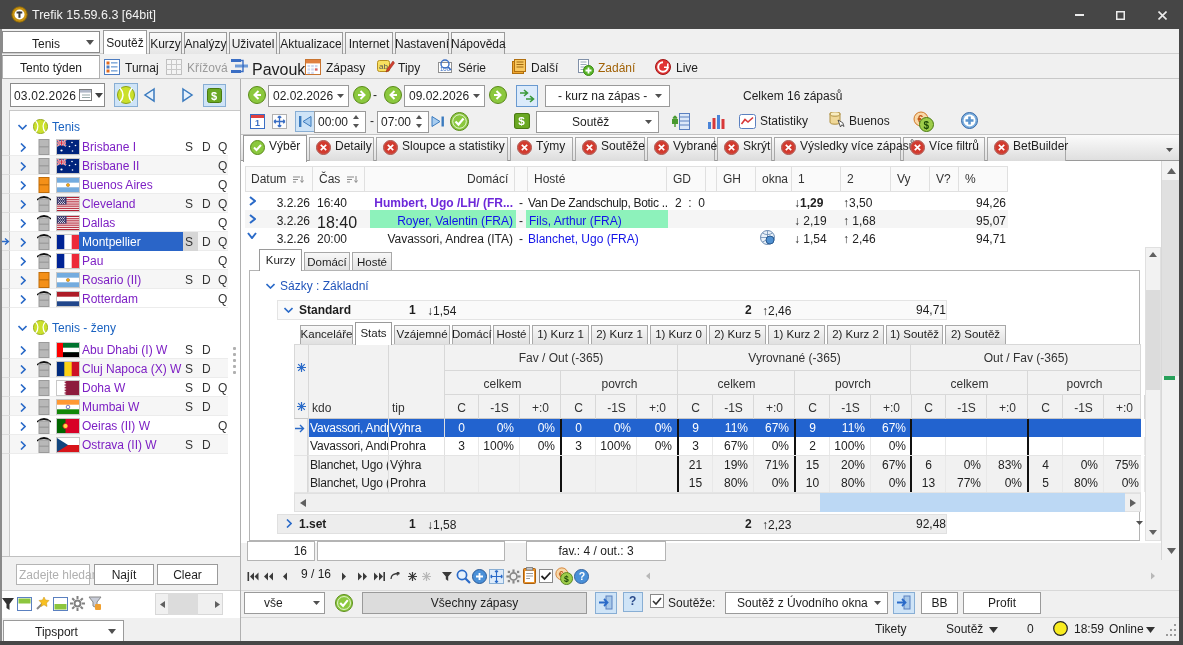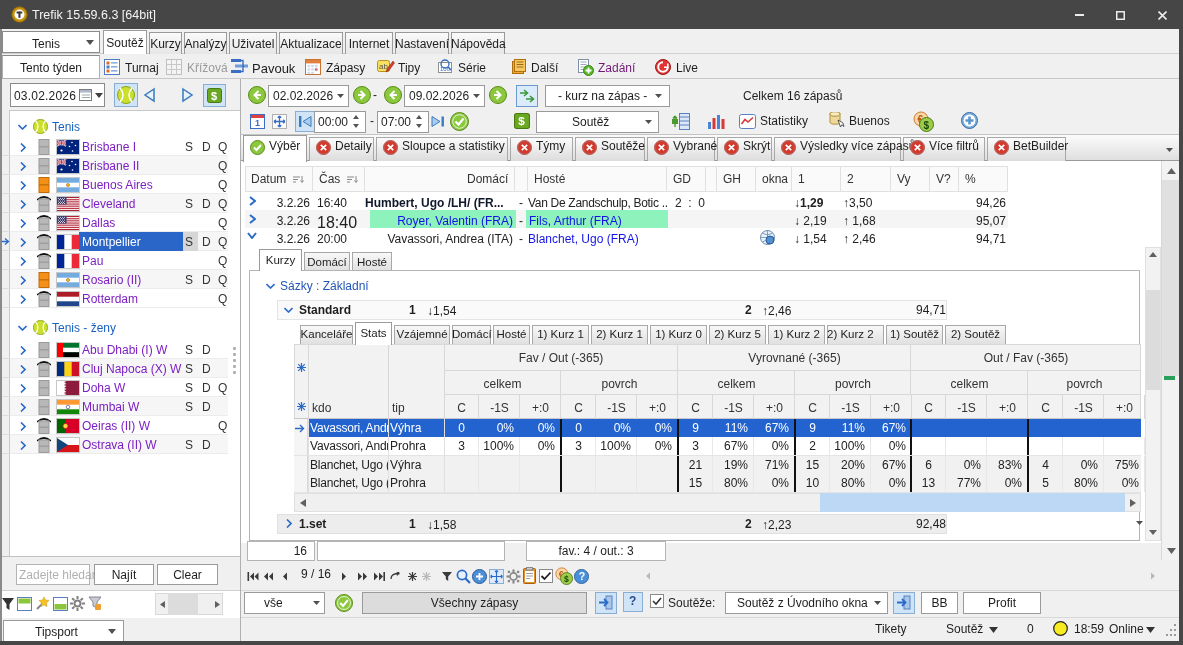--- a/index.html
+++ b/index.html
@@ -64,21 +64,21 @@
     <rect x="0.5" y="0.5" width="15" height="15" fill="#f4f4f4" stroke="#c0c0c0"></rect>
     <path d="M0 5.5 H16 M0 10.5 H16 M5.5 0 V16 M10.5 0 V16" stroke="#c8c8c8"></path>
   </svg>
 <div class="ab" style="left:187px;top:61px;white-space:nowrap;font-size:12px;color:#9a9a9a">Křížová</div>
 <svg class="ab" style="left:231px;top:59px" width="17" height="14" viewBox="0 0 17 14">
     <rect x="0" y="0" width="10" height="3" fill="#3a6ec4"></rect>
     <rect x="0" y="11" width="10" height="3" fill="#3a6ec4"></rect>
     <rect x="4" y="5.5" width="13" height="3" fill="#6f9bd8"></rect>
     <path d="M10 1.5 H12 V12.5 H10 M12 7 H13" stroke="#3a6ec4" stroke-width="1.4" fill="none"></path>
   </svg>
-<div class="ab" style="left:252px;top:61px;white-space:nowrap;font-size:13px;color:#1e1e1e">Pavouk</div>
+<div class="ab" style="left:252px;top:61px;white-space:nowrap;font-size:16px;color:#1e1e1e">Pavouk</div>
 <svg class="ab" style="left:305px;top:59px" width="16" height="16" viewBox="0 0 16 16">
     <rect x="0.5" y="0.5" width="15" height="15" fill="#fff" stroke="#c87430"></rect>
     <rect x="1" y="1" width="14" height="3.4" fill="#e08040"></rect>
     <g fill="#d0d8ee">
       <rect x="2.5" y="6" width="2.6" height="2.2"></rect>
       <rect x="6.2" y="6" width="2.6" height="2.2"></rect>
       <rect x="9.9" y="6" width="2.6" height="2.2"></rect>
       <rect x="2.5" y="9.4" width="2.6" height="2.2"></rect>
       <rect x="6.2" y="9.4" width="2.6" height="2.2"></rect>
       <rect x="9.9" y="9.4" width="2.6" height="2.2"></rect>
@@ -106,21 +106,21 @@
     <rect x="4.5" y="0.5" width="11" height="12" fill="#f8c860" stroke="#b07010"></rect>
     <path d="M6.5 3 H13.5 M6.5 5.5 H13.5 M6.5 8 H13.5" stroke="#a06810" stroke-width="1"></path>
   </svg>
 <div class="ab" style="left:531px;top:61px;white-space:nowrap;font-size:12px;color:#1e1e1e">Další</div>
 <svg class="ab" style="left:577px;top:59px" width="17" height="17" viewBox="0 0 17 17">
     <rect x="1.5" y="0.5" width="10" height="13" fill="#fff" stroke="#8090a8"></rect>
     <path d="M3.5 3 H9.5 M3.5 5.5 H9.5 M3.5 8 H9.5 M3.5 10.5 H7" stroke="#9ab" stroke-width="1"></path>
     <circle cx="11.5" cy="11.5" r="5" fill="#58b428" stroke="#3a8a10"></circle>
     <path d="M11.5 8.5 V14.5 M8.5 11.5 H14.5" stroke="#fff" stroke-width="1.8"></path>
   </svg>
-<div class="ab" style="left:598px;top:61px;white-space:nowrap;font-size:12px;color:#701a75">Zadání</div>
+<div class="ab" style="left:598px;top:61px;white-space:nowrap;font-size:12px;color:#a16207">Zadání</div>
 <svg class="ab" style="left:655px;top:59px" width="16" height="16" viewBox="0 0 16 16">
     <circle cx="8" cy="8" r="7.5" fill="#e23434"></circle>
     <circle cx="8" cy="8" r="7.5" fill="none" stroke="#a01818"></circle>
     <path d="M8 3.2 A4.8 4.8 0 1 0 12.8 8" fill="none" stroke="#fff" stroke-width="2"></path>
     <path d="M12.8 4.5 V8.3 H9" fill="none" stroke="#fff" stroke-width="1.6"></path>
   </svg>
 <div class="ab" style="left:676px;top:61px;white-space:nowrap;font-size:12px;color:#1e1e1e">Live</div>
 <div class="ab" style="left:0px;top:79px;width:240px;height:31px;background:#f0f0f0"></div>
 <div class="ab" style="left:10px;top:83px;width:95px;height:24px;background:#fff;border:1px solid #8a8a8a"></div>
 <div class="ab" style="left:14px;top:89px;white-space:nowrap;font-size:12px;letter-spacing:0.2px">03.02.2026</div>
@@ -808,21 +808,21 @@
   </svg>
 <svg class="ab" style="left:347px;top:176px" width="11" height="8" viewBox="0 0 11 8">
     <path d="M0 1 H7 M0 3.5 H5 M0 6 H3" stroke="#888"></path>
     <path d="M9 0 V6 M7.5 4.5 L9 6.5 L10.5 4.5" stroke="#888" fill="none"></path>
   </svg>
 <svg class="ab" style="left:249px;top:196px" width="7" height="10" viewBox="0 0 7 10">
     <path d="M1 1 L6 5 L1 9" fill="none" stroke="#2a6ac8" stroke-width="2"></path>
   </svg>
 <div class="ab" style="left:262px;top:196px;white-space:nowrap;width:48px;text-align:right;font-size:12px;color:#222">3.2.26</div>
 <div class="ab" style="left:317px;top:196px;white-space:nowrap;font-size:12px;color:#222">16:40</div>
-<div class="ab" style="left:365px;top:196px;white-space:nowrap;width:148px;font-size:12px;color:#0f172a"><b>Humbert, Ugo /LH/ (FR...</b></div>
+<div class="ab" style="left:365px;top:196px;white-space:nowrap;width:148px;text-align:right;font-size:12px;color:#6d28d9"><b>Humbert, Ugo /LH/ (FR...</b></div>
 <div class="ab" style="left:519px;top:196px;white-space:nowrap;font-size:12px">-</div>
 <div class="ab" style="left:528px;top:196px;white-space:nowrap;font-size:12px;color:#222;width:139px;overflow:hidden;letter-spacing:-0.3px">Van De Zandschulp, Botic ...</div>
 <div class="ab" style="left:675px;top:196px;white-space:nowrap;font-size:12px;color:#222">2&nbsp; :&nbsp; 0</div>
 <div class="ab" style="left:794px;top:196px;white-space:nowrap;font-size:12px;color:#222"><span style="font-family:Liberation Sans">↓</span><b>1,29</b></div>
 <div class="ab" style="left:843px;top:196px;white-space:nowrap;font-size:12px;color:#222">↑3,50</div>
 <div class="ab" style="left:959px;top:196px;white-space:nowrap;width:47px;text-align:right;font-size:12px;color:#222">94,26</div>
 <div class="ab" style="left:245px;top:210px;width:763px;height:18px;background:#f5f5f5"></div>
 <svg class="ab" style="left:249px;top:214px" width="7" height="10" viewBox="0 0 7 10">
     <path d="M1 1 L6 5 L1 9" fill="none" stroke="#2a6ac8" stroke-width="2"></path>
   </svg>
@@ -887,21 +887,21 @@
 <div class="ab" style="left:532px;top:328px;white-space:nowrap;width:57px;text-align:center;font-size:11.5px">1) Kurz 1</div>
 <div class="ab" style="left:591px;top:325px;width:57px;height:19px;background:linear-gradient(#f8f8f8,#e0e0e0);border:1px solid #a8a8a8;border-bottom:none"></div>
 <div class="ab" style="left:591px;top:328px;white-space:nowrap;width:57px;text-align:center;font-size:11.5px">2) Kurz 1</div>
 <div class="ab" style="left:650px;top:325px;width:57px;height:19px;background:linear-gradient(#f8f8f8,#e0e0e0);border:1px solid #a8a8a8;border-bottom:none"></div>
 <div class="ab" style="left:650px;top:328px;white-space:nowrap;width:57px;text-align:center;font-size:11.5px">1) Kurz 0</div>
 <div class="ab" style="left:709px;top:325px;width:57px;height:19px;background:linear-gradient(#f8f8f8,#e0e0e0);border:1px solid #a8a8a8;border-bottom:none"></div>
 <div class="ab" style="left:709px;top:328px;white-space:nowrap;width:57px;text-align:center;font-size:11.5px">2) Kurz 5</div>
 <div class="ab" style="left:768px;top:325px;width:57px;height:19px;background:linear-gradient(#f8f8f8,#e0e0e0);border:1px solid #a8a8a8;border-bottom:none"></div>
 <div class="ab" style="left:768px;top:328px;white-space:nowrap;width:57px;text-align:center;font-size:11.5px">1) Kurz 2</div>
 <div class="ab" style="left:827px;top:325px;width:57px;height:19px;background:linear-gradient(#f8f8f8,#e0e0e0);border:1px solid #a8a8a8;border-bottom:none"></div>
-<div class="ab" style="left:827px;top:328px;white-space:nowrap;width:57px;text-align:left;font-size:11.5px">2) Kurz 2</div>
+<div class="ab" style="left:827px;top:328px;white-space:nowrap;width:57px;text-align:center;font-size:11.5px">2) Kurz 2</div>
 <div class="ab" style="left:886px;top:325px;width:57px;height:19px;background:linear-gradient(#f8f8f8,#e0e0e0);border:1px solid #a8a8a8;border-bottom:none"></div>
 <div class="ab" style="left:886px;top:328px;white-space:nowrap;width:57px;text-align:center;font-size:11.5px">1) Soutěž</div>
 <div class="ab" style="left:945px;top:325px;width:61px;height:19px;background:linear-gradient(#f8f8f8,#e0e0e0);border:1px solid #a8a8a8;border-bottom:none"></div>
 <div class="ab" style="left:945px;top:328px;white-space:nowrap;width:61px;text-align:center;font-size:11.5px">2) Soutěž</div>
 <div class="ab" style="left:294px;top:344px;width:847px;height:75px;background:#f2f2f2;border:1px solid #d8d8d8"></div>
 <div class="ab" style="left:444px;top:344px;width:234px;height:27px;border-right:1px solid #d8d8d8;border-bottom:1px solid #d8d8d8"></div>
 <div class="ab" style="left:444px;top:351px;white-space:nowrap;width:234px;text-align:center;font-size:12px;color:#333">Fav / Out (-365)</div>
 <div class="ab" style="left:678px;top:344px;width:233px;height:27px;border-right:1px solid #d8d8d8;border-bottom:1px solid #d8d8d8"></div>
 <div class="ab" style="left:678px;top:351px;white-space:nowrap;width:233px;text-align:center;font-size:12px;color:#333">Vyrovnané (-365)</div>
 <div class="ab" style="left:911px;top:344px;width:230px;height:27px;border-right:1px solid #d8d8d8;border-bottom:1px solid #d8d8d8"></div>

